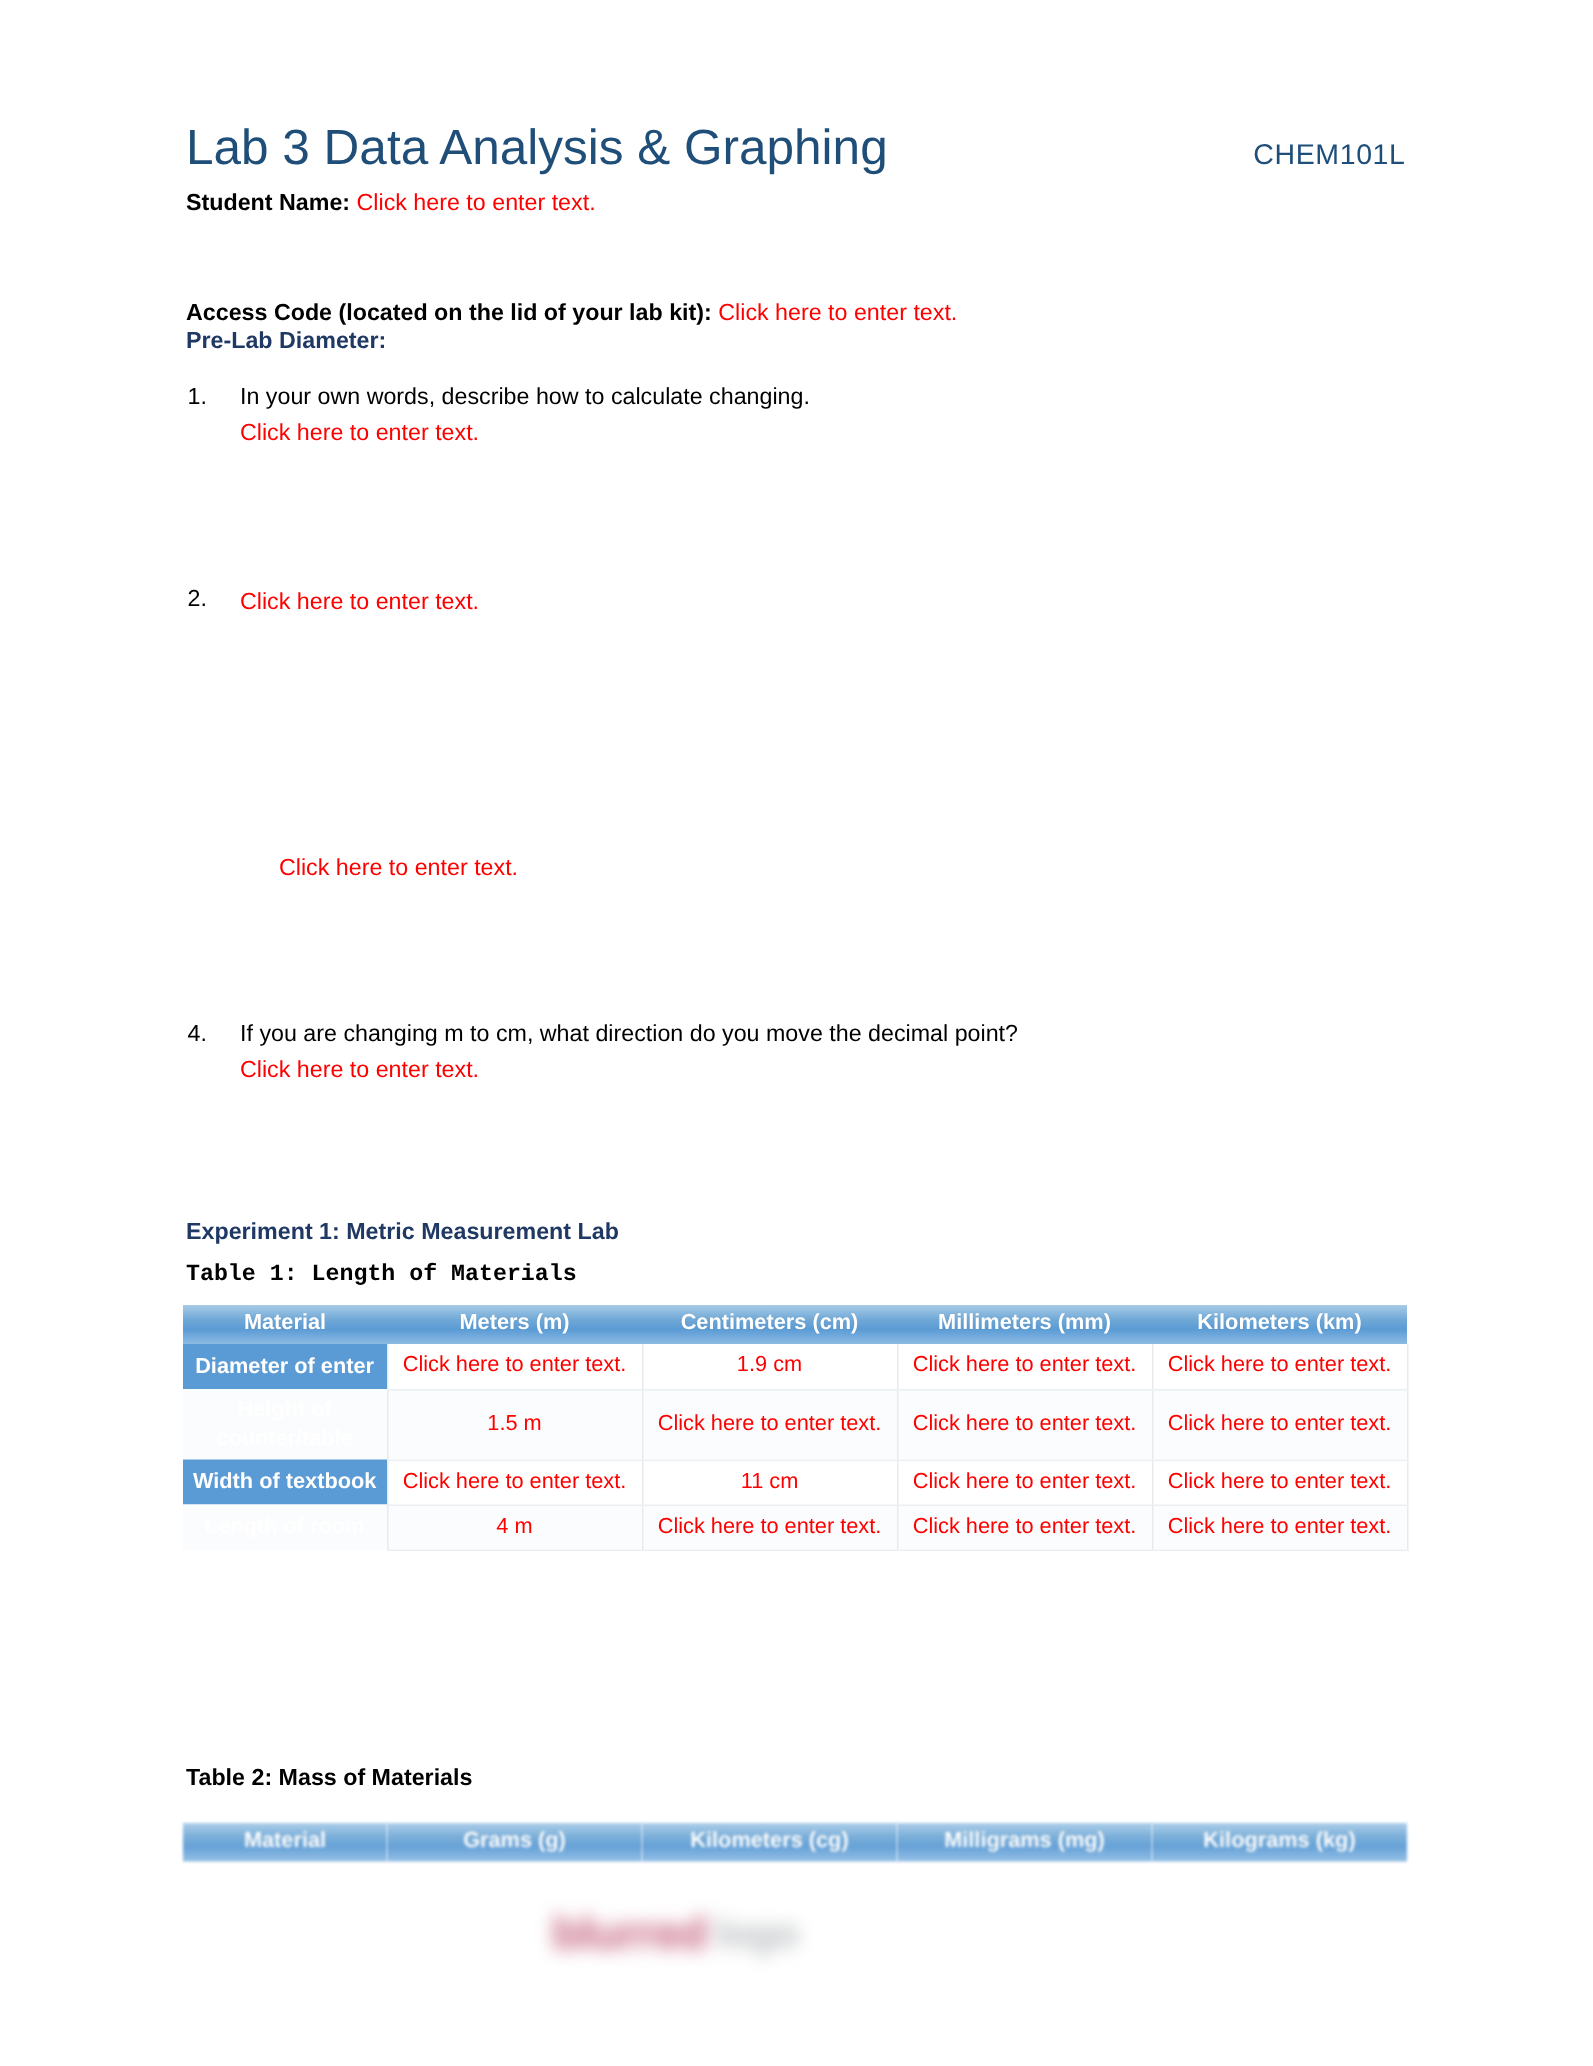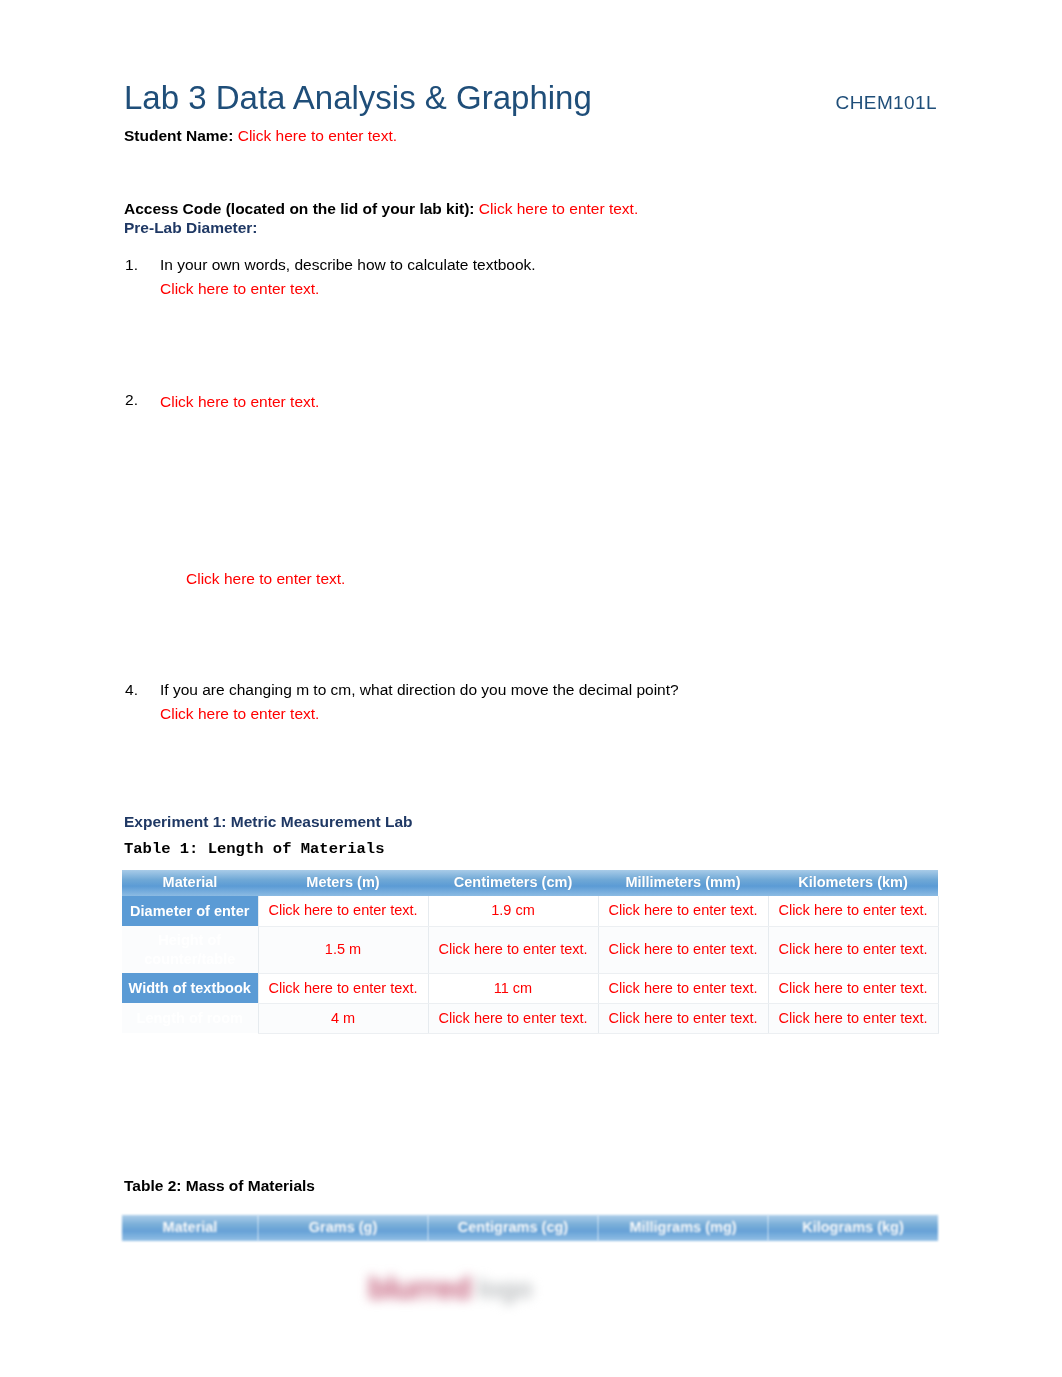--- a/index.html
+++ b/index.html
@@ -248,21 +248,21 @@
     <span class="field-label">Access Code (located on the lid of your lab kit):</span>
     <span class="placeholder">Click here to enter text.</span>
   </div>
 
   <div class="section-heading" id="prelab-heading">Pre-Lab Diameter:</div>
 
   <div class="question" id="question-1">
     <div class="q-row">
       <div class="q-num">1.</div>
       <div class="q-body">
-        <div class="q-text">In your own words, describe how to calculate textbook.</div>
+        <div class="q-text">In your own words, describe how to calculate changing.</div>
         <div class="q-answer">Click here to enter text.</div>
       </div>
     </div>
   </div>
 
   <div class="question" id="question-2">
     <div class="q-row">
       <div class="q-num">2.</div>
       <div class="q-body">
         <div class="q-answer">Click here to enter text.</div>
@@ -342,21 +342,21 @@
       <col class="col-material">
       <col class="col-data">
       <col class="col-data">
       <col class="col-data">
       <col class="col-data">
     </colgroup>
     <thead>
       <tr>
         <th>Material</th>
         <th>Grams (g)</th>
-        <th>Centigrams (cg)</th>
+        <th>Kilometers (cg)</th>
         <th>Milligrams (mg)</th>
         <th>Kilograms (kg)</th>
       </tr>
     </thead>
     <tbody>
       <tr class="t2-body-row">
         <td></td>
         <td></td>
         <td></td>
         <td></td>

